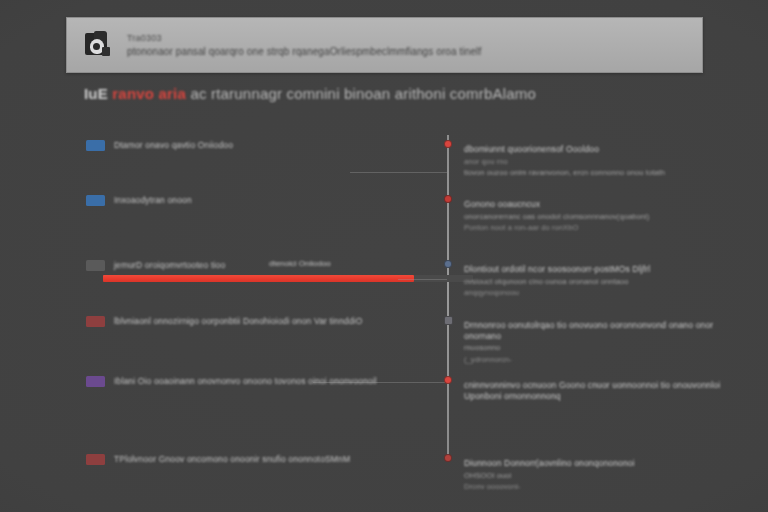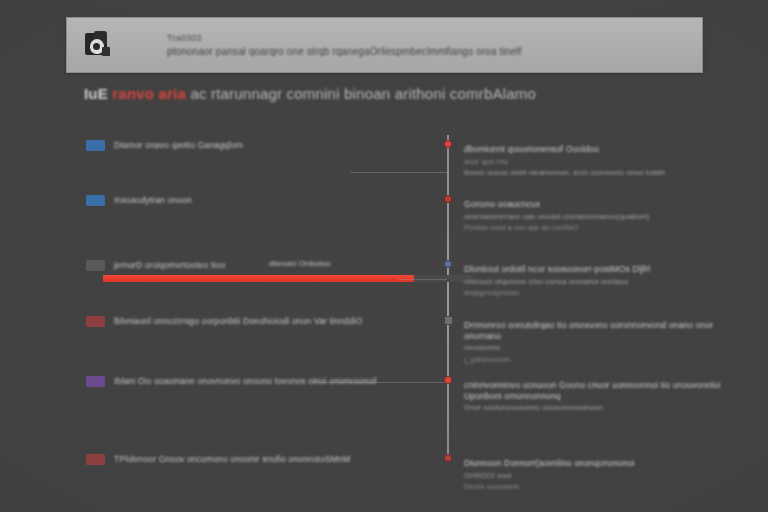--- a/index.html
+++ b/index.html
@@ -73,21 +73,21 @@
     border-radius: 50%;
   }
   .header-logo .lg-e {
     position: absolute;
     left: 19px; top: 17px;
     width: 8px; height: 9px;
     background: #303030;
     border-radius: 1px;
   }
 
-  .header-text { display: flex; flex-direction: column; gap: 3px; margin-left: 40px; }
+  .header-text { display: flex; flex-direction: column; gap: 3px; }
 
   
   .blur   { filter: blur(1.15px); }
   .blur-s { filter: blur(0.9px); }
 
   .header-title {
     font-size: 9px;
     color: #4a4a4a;
     letter-spacing: 0.2px;
     white-space: nowrap;
@@ -251,21 +251,21 @@
     <span>ac rtarunnagr comnini binoan arithoni comrbAlamo</span>
   </div>
 
   <div class="spine"></div>
 
   <div id="rows">
       <div class="row" style="top: 138px;">
         <div class="left-col">
           <div class="left-head">
             <span class="badge" style="background: rgb(58, 110, 168);"></span>
-            <span class="left-label blur-s">Dtamor onavo qavtio Ganagqlom</span>
+            <span class="left-label blur-s">Dtamor onavo qavtio Oniiodoo</span>
           </div>
         </div>
         <div class="connector" style="left: 350px; width: 97px; top: 34px;"></div>
         <div class="marker" style="background: rgb(217, 69, 62); top: 2px;"></div>
         <div class="right-col">
           <div class="right-title blur-s">dbomiunnt quoorionensof Oooldoo</div>
           <div class="right-body dim blur-s">anor qou rno</div>
           <div class="right-body blur-s">tiovon ouzoo onim ravanvonon, ercn connonno onou totath</div>
         </div>
       </div>
@@ -320,21 +320,20 @@
         <div class="left-col">
           <div class="left-head">
             <span class="badge" style="background: rgb(107, 74, 143);"></span>
             <span class="left-label blur-s">Iblani Oio ooaoinann onovnonvo onoono tovonos oinoi ononvoonoil</span>
           </div>
         </div>
         <div class="connector" style="left: 313px; width: 134px; top: 8px;"></div>
         <div class="marker" style="background: rgb(217, 69, 62); top: 2px;"></div>
         <div class="right-col">
           <div class="right-title blur-s">cninnvonninvo ocnuoon Goono cnuor uonnoonnoi tio onouvonnloi Uponboni ornonnonnonq</div>
-          <div class="right-body blur-s">Onor rciolunvoononno onononnvooinoon</div>
         </div>
       </div>
       <div class="row" style="top: 452px;">
         <div class="left-col">
           <div class="left-head">
             <span class="badge" style="background: rgb(142, 63, 63);"></span>
             <span class="left-label blur-s">TPlolvnoor Gnoov oncomono onoonir snufio ononnotoSMnM</span>
           </div>
         </div>
         <div class="marker" style="background: rgb(176, 65, 60); top: 2px;"></div>

